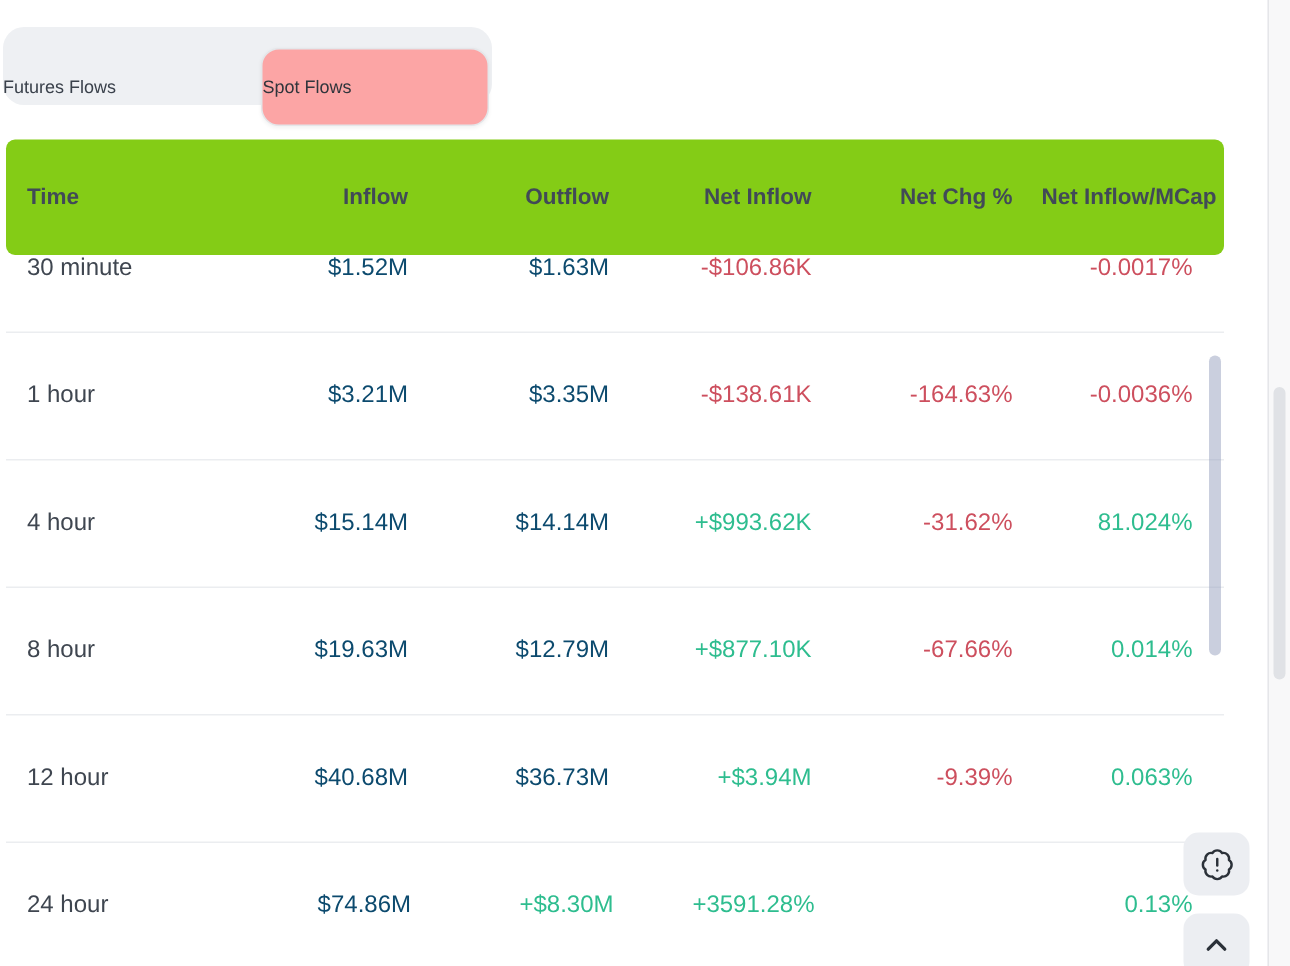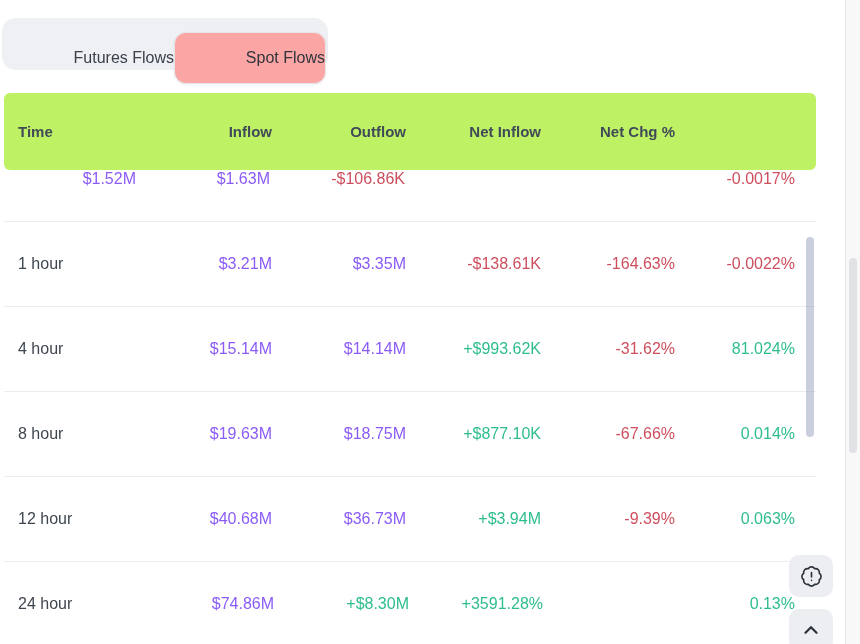--- a/index.html
+++ b/index.html
@@ -8,51 +8,51 @@
     background:#ffffff;font-family:"Liberation Sans",sans-serif;
     -webkit-font-smoothing:antialiased;
   }
   
   .tabs{
     position:absolute;left:2px;top:18px;width:326px;height:52px;
     background:#eef0f3;border-radius:14px;display:flex;align-items:center;
     box-sizing:border-box;
   }
   .tab{
-    height:52px;display:flex;align-items:center;justify-content:flex-end;
-    font-size:16px;color:#3a414b;cursor:pointer;box-sizing:border-box;margin-top:28px;
+    height:52px;display:flex;align-items:center;justify-content:flex-start;
+    font-size:12px;color:#3a414b;cursor:pointer;box-sizing:border-box;margin-top:28px;
   }
   .tab-futures{width:172px;}
   .tab-spot{width:152px;}
   .tab.active{
     background:#fca5a5;border:1px solid #e4e6e9;border-radius:12px;
     box-shadow:0 1px 3px rgba(0,0,0,.06);color:#30353c;
   }
   
   .table{position:absolute;left:4px;top:93px;width:812px;}
   .thead{
-    height:77px;background:#bef264;border-radius:6px;
+    height:77px;background:#84cc16;border-radius:6px;
     display:flex;align-items:center;
     font-size:15px;font-weight:700;color:#414a57;box-sizing:border-box;
   }
   .tbody{height:474px;overflow:hidden;position:relative;}
   .rows{margin-top:-33px;}
   .row{
     height:85px;display:flex;align-items:center;
     border-bottom:1px solid #ebedf0;font-size:16px;box-sizing:border-box;
   }
   .c-time{width:136px;padding-left:14px;box-sizing:border-box;text-align:left;}
   .c1{width:132px;text-align:right;box-sizing:border-box;}
   .c2{width:134px;text-align:right;box-sizing:border-box;}
   .c3{width:135px;text-align:right;box-sizing:border-box;}
   .c4{width:134px;text-align:right;box-sizing:border-box;}
   .c5{flex:1;text-align:right;box-sizing:border-box;padding-right:21px;}
   .thead .c5{padding-right:5px;}
   .row .c-time{color:#3f4650;}
-  .row .num{color:#8b5cf6;}
+  .row .num{color:#0c4a6e;}
   .row [data-trend="neg"]{color:#cd4f5e;padding-left:16px;}
   .row [data-trend="pos"]{color:#2ebd8f;padding-left:40px;}
   
   .tbl-scroll-thumb{
     position:absolute;top:67px;right:2px;width:8px;height:200px;
     background:rgba(150,160,190,.5);border-radius:4px;z-index:5;
   }
   
   .page-gutter{
     position:absolute;right:0;top:0;width:15px;height:644px;
@@ -84,54 +84,56 @@
   </div>
 </div>
 
 <div class="table">
   <div class="thead">
     <div class="c-time">Time</div>
     <div class="c1">Inflow</div>
     <div class="c2">Outflow</div>
     <div class="c3">Net Inflow</div>
     <div class="c4">Net Chg %</div>
+    <div class="c5">Net Inflow/MCap</div>
   </div>
 
   <div class="tbody">
     <div class="rows">
 
       <div class="row">
+        <div class="c-time">30 minute</div>
         <div class="c1 num">$1.52M</div>
         <div class="c2 num">$1.63M</div>
         <div class="c3" data-trend="neg">-$106.86K</div>
         <div class="c5" data-trend="neg">-0.0017%</div>
       </div>
 
       <div class="row">
         <div class="c-time">1 hour</div>
         <div class="c1 num">$3.21M</div>
         <div class="c2 num">$3.35M</div>
         <div class="c3" data-trend="neg">-$138.61K</div>
         <div class="c4" data-trend="neg">-164.63%</div>
-        <div class="c5" data-trend="neg">-0.0022%</div>
+        <div class="c5" data-trend="neg">-0.0036%</div>
       </div>
 
       <div class="row">
         <div class="c-time">4 hour</div>
         <div class="c1 num">$15.14M</div>
         <div class="c2 num">$14.14M</div>
         <div class="c3" data-trend="pos">+$993.62K</div>
         <div class="c4" data-trend="neg">-31.62%</div>
         <div class="c5" data-trend="pos">81.024%</div>
       </div>
 
       <div class="row">
         <div class="c-time">8 hour</div>
         <div class="c1 num">$19.63M</div>
-        <div class="c2 num">$18.75M</div>
+        <div class="c2 num">$12.79M</div>
         <div class="c3" data-trend="pos">+$877.10K</div>
         <div class="c4" data-trend="neg">-67.66%</div>
         <div class="c5" data-trend="pos">0.014%</div>
       </div>
 
       <div class="row">
         <div class="c-time">12 hour</div>
         <div class="c1 num">$40.68M</div>
         <div class="c2 num">$36.73M</div>
         <div class="c3" data-trend="pos">+$3.94M</div>

